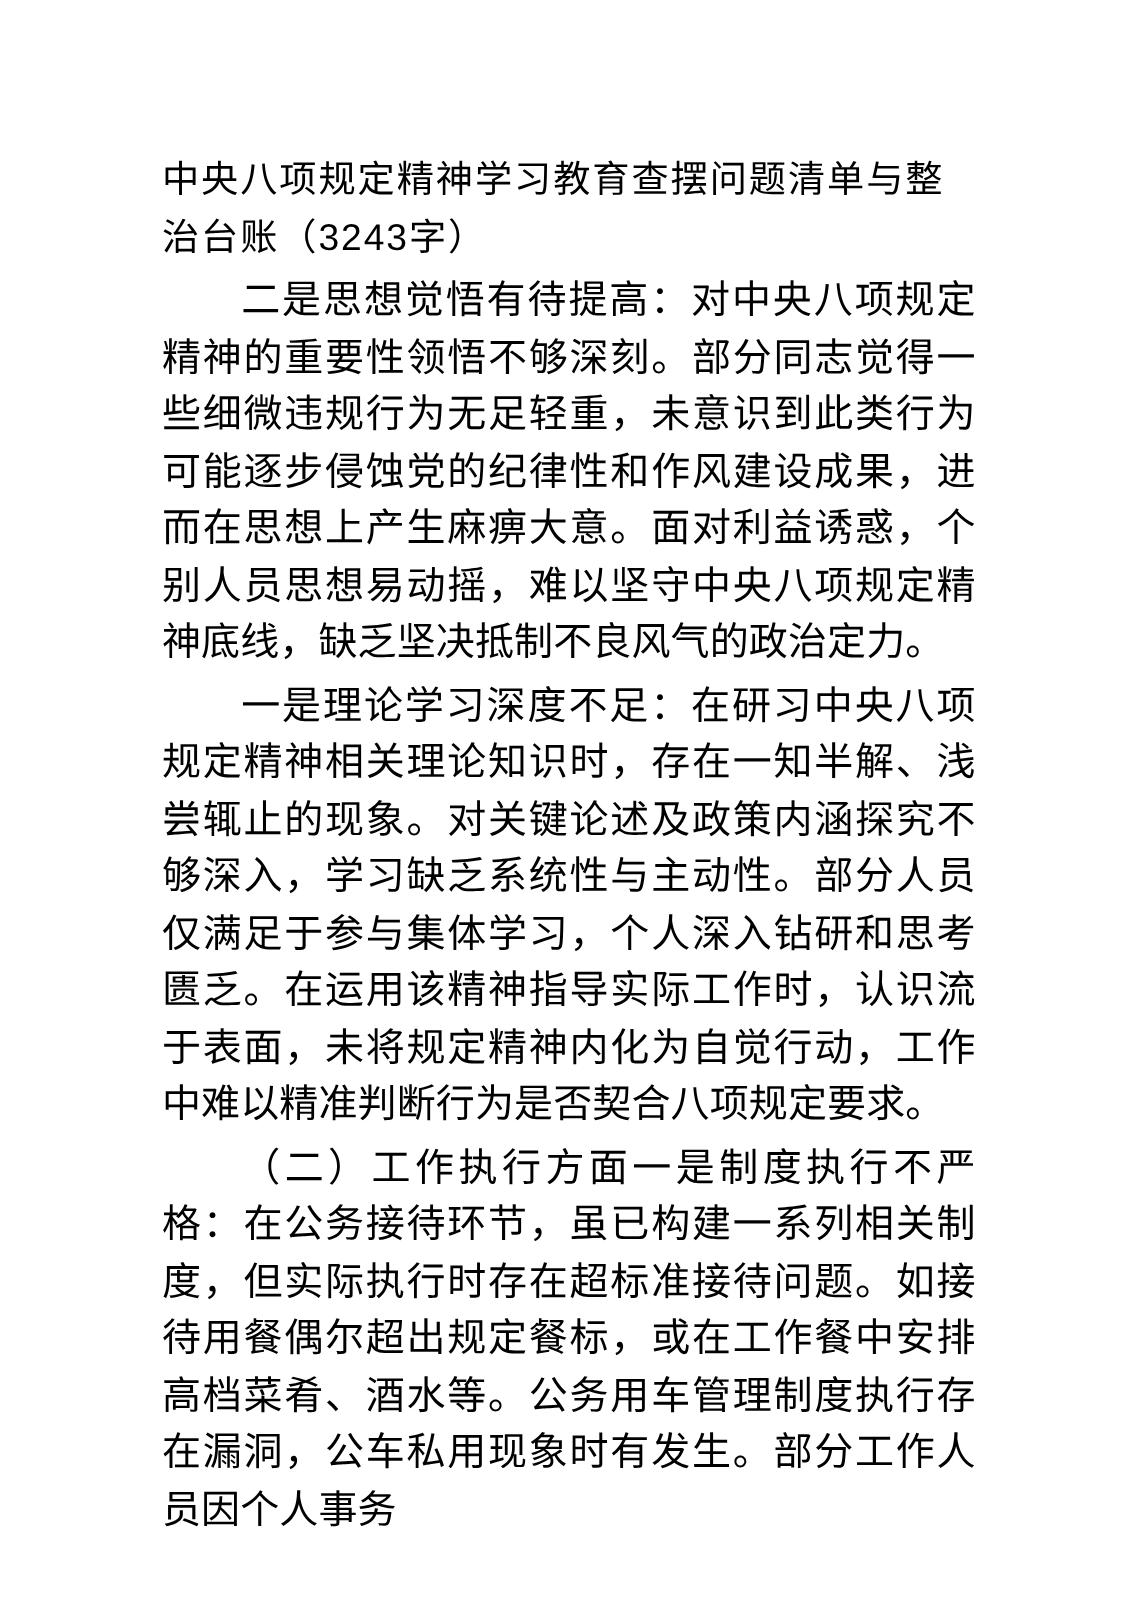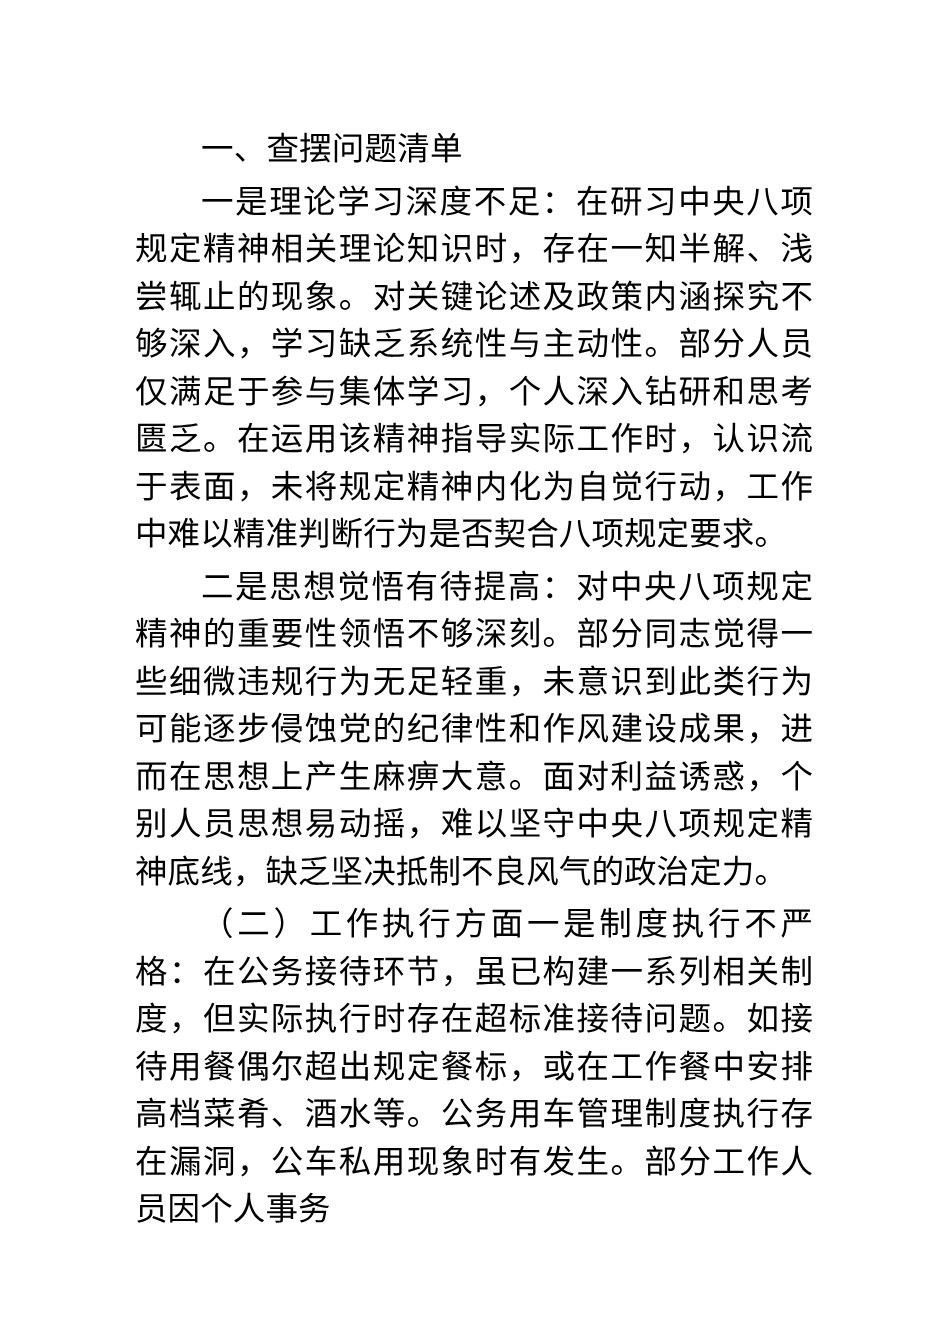--- a/index.html
+++ b/index.html
@@ -72,24 +72,24 @@
   .para.spaced-before {
     margin-top: 5px;
   }
 </style>
 </head>
 <body>
 
 <div class="page">
   <div class="page-body">
 
-
-    <p class="heading">一、查摆问题清单</p>
+    <h1 class="doc-title">中央八项规定精神学习教育查摆问题清单与整治台账（3243字）</h1>
 
 
-    <p class="para spaced-before">一是理论学习深度不足：在研习中央八项规定精神相关理论知识时，存在一知半解、浅尝辄止的现象。对关键论述及政策内涵探究不够深入，学习缺乏系统性与主动性。部分人员仅满足于参与集体学习，个人深入钻研和思考匮乏。在运用该精神指导实际工作时，认识流于表面，未将规定精神内化为自觉行动，工作中难以精准判断行为是否契合八项规定要求。</p>
 
     <p class="para spaced-before">二是思想觉悟有待提高：对中央八项规定精神的重要性领悟不够深刻。部分同志觉得一些细微违规行为无足轻重，未意识到此类行为可能逐步侵蚀党的纪律性和作风建设成果，进而在思想上产生麻痹大意。面对利益诱惑，个别人员思想易动摇，难以坚守中央八项规定精神底线，缺乏坚决抵制不良风气的政治定力。</p>
+
+    <p class="para spaced-before">一是理论学习深度不足：在研习中央八项规定精神相关理论知识时，存在一知半解、浅尝辄止的现象。对关键论述及政策内涵探究不够深入，学习缺乏系统性与主动性。部分人员仅满足于参与集体学习，个人深入钻研和思考匮乏。在运用该精神指导实际工作时，认识流于表面，未将规定精神内化为自觉行动，工作中难以精准判断行为是否契合八项规定要求。</p>
 
     <p class="para spaced-before">（二）工作执行方面一是制度执行不严格：在公务接待环节，虽已构建一系列相关制度，但实际执行时存在超标准接待问题。如接待用餐偶尔超出规定餐标，或在工作餐中安排高档菜肴、酒水等。公务用车管理制度执行存在漏洞，公车私用现象时有发生。部分工作人员因个人事务</p>
 
   </div>
 </div>
 
 </body></html>

